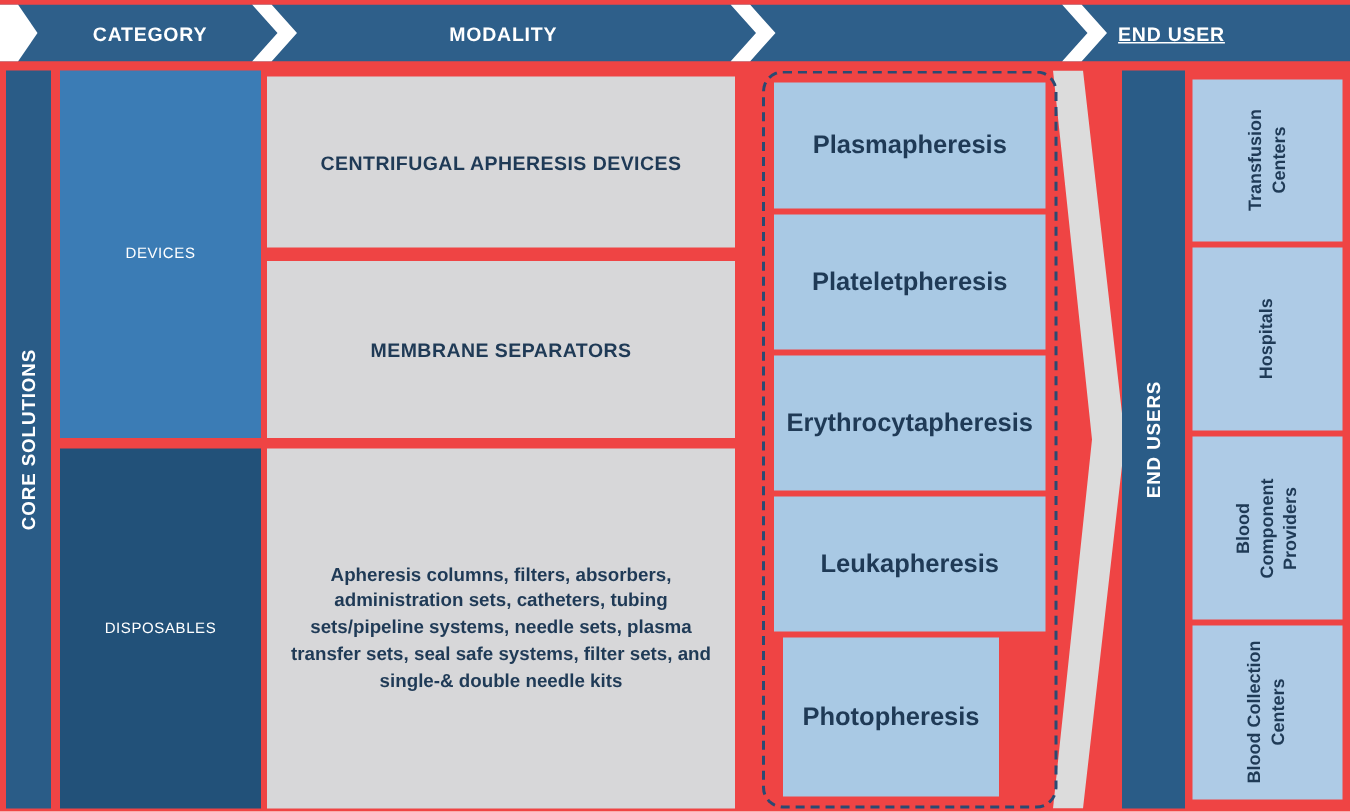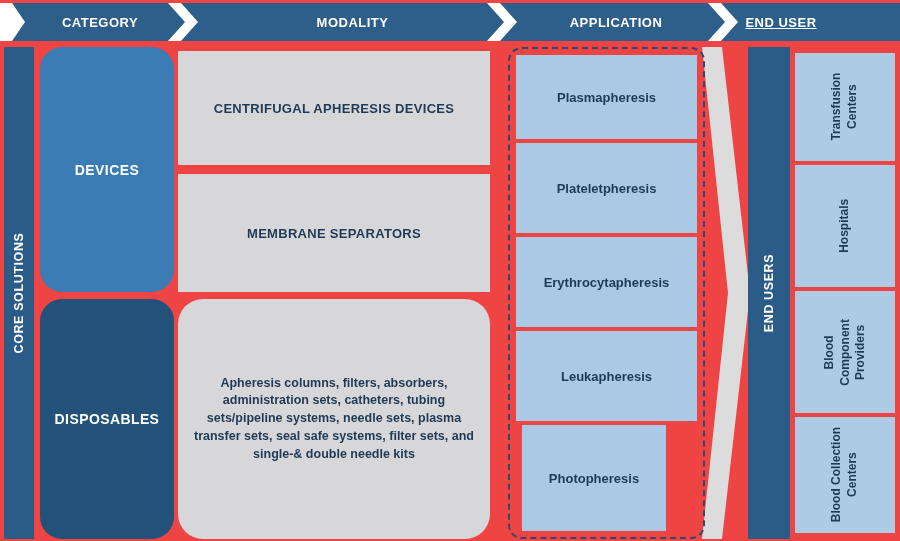--- a/index.html
+++ b/index.html
@@ -54,40 +54,39 @@
   .box{
     position:absolute;
     box-sizing:border-box;
     display:flex;
     align-items:center;
     justify-content:center;
     text-align:center;
   }
   .box-cat{
     color:#ffffff;
-    font-size:14px;
-    font-weight:bold;
+    font-size:10px;
+    font-weight:normal;
     letter-spacing:.4px;
-    border-radius:22px;
   }
   .cat-devices{background:#3B7CB5;}
   .cat-disposables{background:#225179;}
 
   .box-mod{
     background:#D7D7D9;
     color:#1F3A56;
     font-weight:bold;
   }
   .mod-title{font-size:13px;letter-spacing:.3px;}
   .mod-para{font-size:12.5px;line-height:1.42;padding:0 14px;}
 
   .box-app{
     background:#A9C9E4;
     color:#1F3A56;
-    font-size:13px;
+    font-size:17px;
     font-weight:bold;
   }
 
   .box-eu{
     background:#AECBE6;
     color:#1F3A56;
     font-size:12px;
     font-weight:bold;
     line-height:1.3;
   }
@@ -128,25 +127,22 @@
 
       <polygon points="168,0 181,0 198,19 181,38 168,38 185,19" fill="#ffffff"></polygon>
       <polygon points="487,0 500,0 517,19 500,38 487,38 504,19" fill="#ffffff"></polygon>
       <polygon points="708,0 721,0 738,19 721,38 708,38 725,19" fill="#ffffff"></polygon>
     </svg>
   </div>
 
   <div class="header-label" style="left:25px; width:150px;">
     <span>CATEGORY</span>
   </div>
-  <div class="header-label" style="left:205px; width:295px;align-items:center;">
+  <div class="header-label" style="left:188px; width:295px;align-items:center;">
     <span>MODALITY</span>
-  </div>
-  <div class="header-label" style="left:517px; width:198px;">
-    <span>APPLICATION</span>
   </div>
   <div class="header-label" style="left:702px; width:158px;text-decoration:underline;">
     <span>END USER</span>
   </div>
 
   <div class="vbar" style="left:4px; top:47px; width:30px; height:492px;">
     <span>CORE SOLUTIONS</span>
   </div>
 
   <div class="box box-cat cat-devices" style="left:40px; top:47px; width:134px; height:245px;">
@@ -155,21 +151,21 @@
   <div class="box box-cat cat-disposables" style="left:40px; top:299px; width:134px; height:240px;">
     <span>DISPOSABLES</span>
   </div>
 
   <div class="box box-mod mod-title" style="left:178px; top:51px; width:312px; height:114px;">
     <span>CENTRIFUGAL APHERESIS DEVICES</span>
   </div>
   <div class="box box-mod mod-title" style="left:178px; top:174px; width:312px; height:118px;">
     <span>MEMBRANE SEPARATORS</span>
   </div>
-  <div class="box box-mod mod-para" style="left:178px; top:299px; width:312px; height:240px;border-radius:25px;">
+  <div class="box box-mod mod-para" style="left:178px; top:299px; width:312px; height:240px;">
     <span>Apheresis columns, filters, absorbers, administration sets, catheters, tubing sets/pipeline systems, needle sets, plasma transfer sets, seal safe systems, filter sets, and single-&amp; double needle kits</span>
   </div>
 
   <div class="funnel">
     <svg width="50" height="492" viewBox="0 0 50 492" xmlns="http://www.w3.org/2000/svg">
       <polygon points="2,0 22,0 50,246 22,492 2,492 28,246" fill="#DCDCDC"></polygon>
     </svg>
   </div>
 
   <div class="dashed-group" style="left:508px; top:47px; width:197px; height:492px;"></div>

